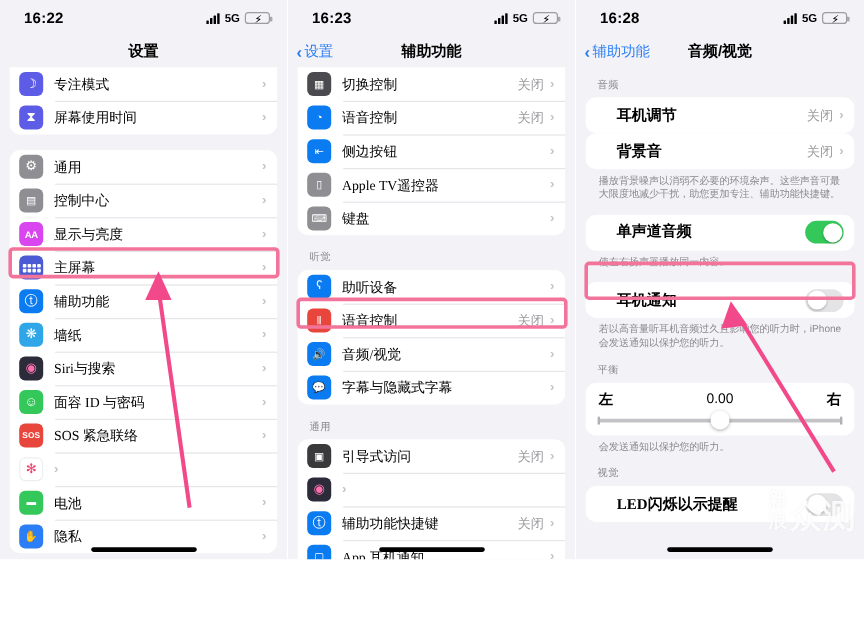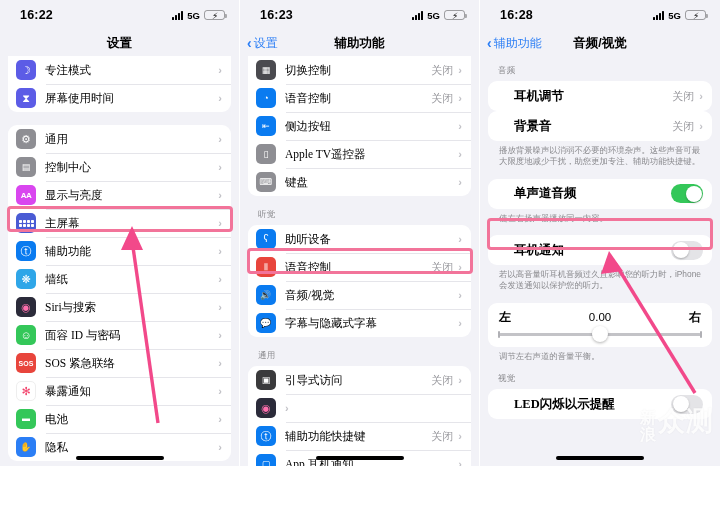--- a/index.html
+++ b/index.html
@@ -152,21 +152,21 @@
   .homebar {
     position: absolute; bottom: 6px; left: 50%; margin-left: -44px;
     width: 88px; height: 4px; border-radius: 2px; background: #000;
   }
 
   .watermark {
     position: absolute; right: 6px; bottom: 22px;
     font-size: 27px; font-weight: bold; color: rgba(255,255,255,.85);
     letter-spacing: 1px; line-height: .95;
     text-shadow: 0 0 2px rgba(0,0,0,.06);
-    display: flex; align-items: flex-start; gap: 1px;
+    display: flex; align-items: flex-end; gap: 1px;
   }
   .wm-small { font-size: 16px; line-height: 1.1; }
 
   
   .gl { font-size: 11px; line-height: 1; }
   .aa { font-size: 8px; font-weight: bold; letter-spacing: -.5px; }
   .sosT { font-size: 7px; font-weight: bold; }
   .dots { display:grid; grid-template-columns: repeat(4,3px); gap:1px; }
   .dots span { width:3px; height:3px; border-radius:.8px; background:#fff; }
 </style>
@@ -282,21 +282,20 @@
           <span class="ico" style="background:#e8453c">
               <span class="sosT">SOS</span>
             </span>
           <span class="lbl">SOS 紧急联络</span>
           <span class="chev">›</span>
         </div>
         <div class="row">
           <span class="ico" style="background:#fff;border:1px solid #eee">
               <span class="gl" style="color:#f2426b">✻</span>
             </span>
-          <span class="lbl">暴露通知</span>
           <span class="chev">›</span>
         </div>
         <div class="row">
           <span class="ico" style="background:#34c759">
               <span class="gl" style="font-size:8px">▬</span>
             </span>
           <span class="lbl">电池</span>
           <span class="chev">›</span>
         </div>
         <div class="row">
@@ -523,33 +522,34 @@
       <div class="group" style="margin-bottom:0">
         <div class="row plain">
           <span class="lbl">耳机通知</span>
           <span class="toggle off">
               <span class="knob"></span>
             </span>
         </div>
       </div>
       <div class="footnote">若以高音量听耳机音频过久且影响您的听力时，iPhone 会发送通知以保护您的听力。</div>
 
+      <div class="grp-hdr">平衡</div>
       <div class="group" style="margin-bottom:0">
         <div class="balance">
           <div class="bal-top">
             <span class="bal-side">左</span>
             <span class="bal-val">0.00</span>
             <span class="bal-side">右</span>
           </div>
           <div class="track">
             <span class="knob-big"></span>
           </div>
         </div>
       </div>
-      <div class="footnote">调节左右声道的音量平衡。</div>
+      <div class="footnote">会发送通知以保护您的听力。</div>
 
       <div class="grp-hdr">视觉</div>
       <div class="group" style="margin-bottom:0">
         <div class="row plain">
           <span class="lbl">LED闪烁以示提醒</span>
           <span class="toggle off">
               <span class="knob"></span>
             </span>
         </div>
       </div>

